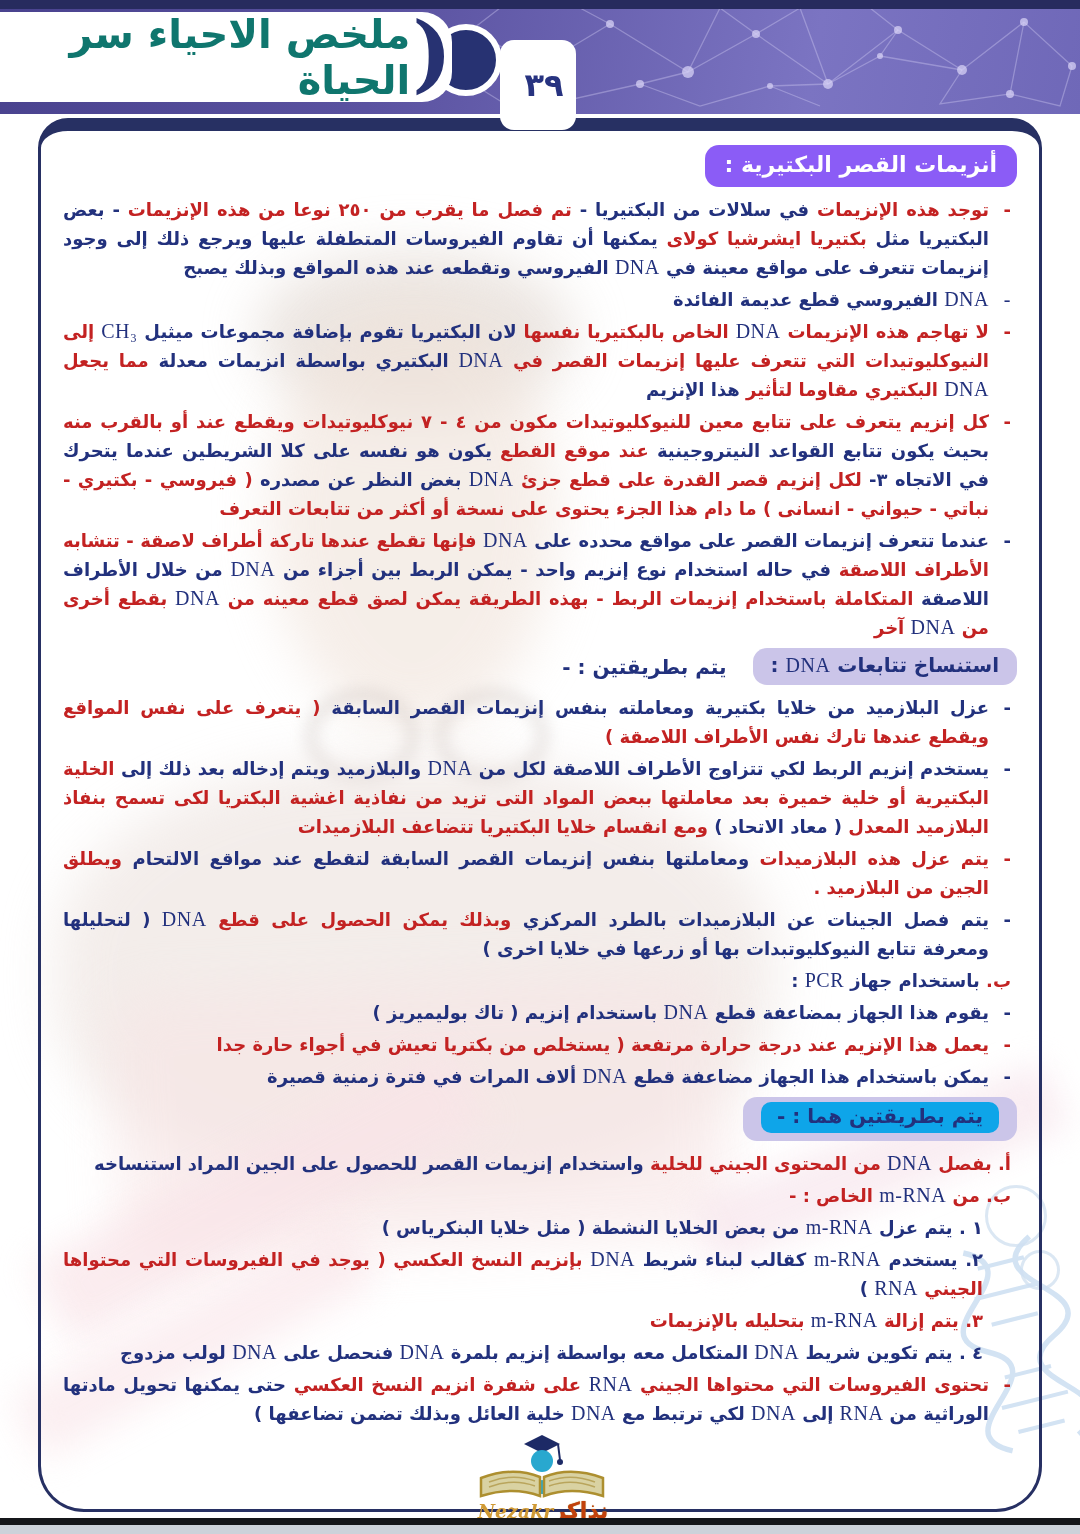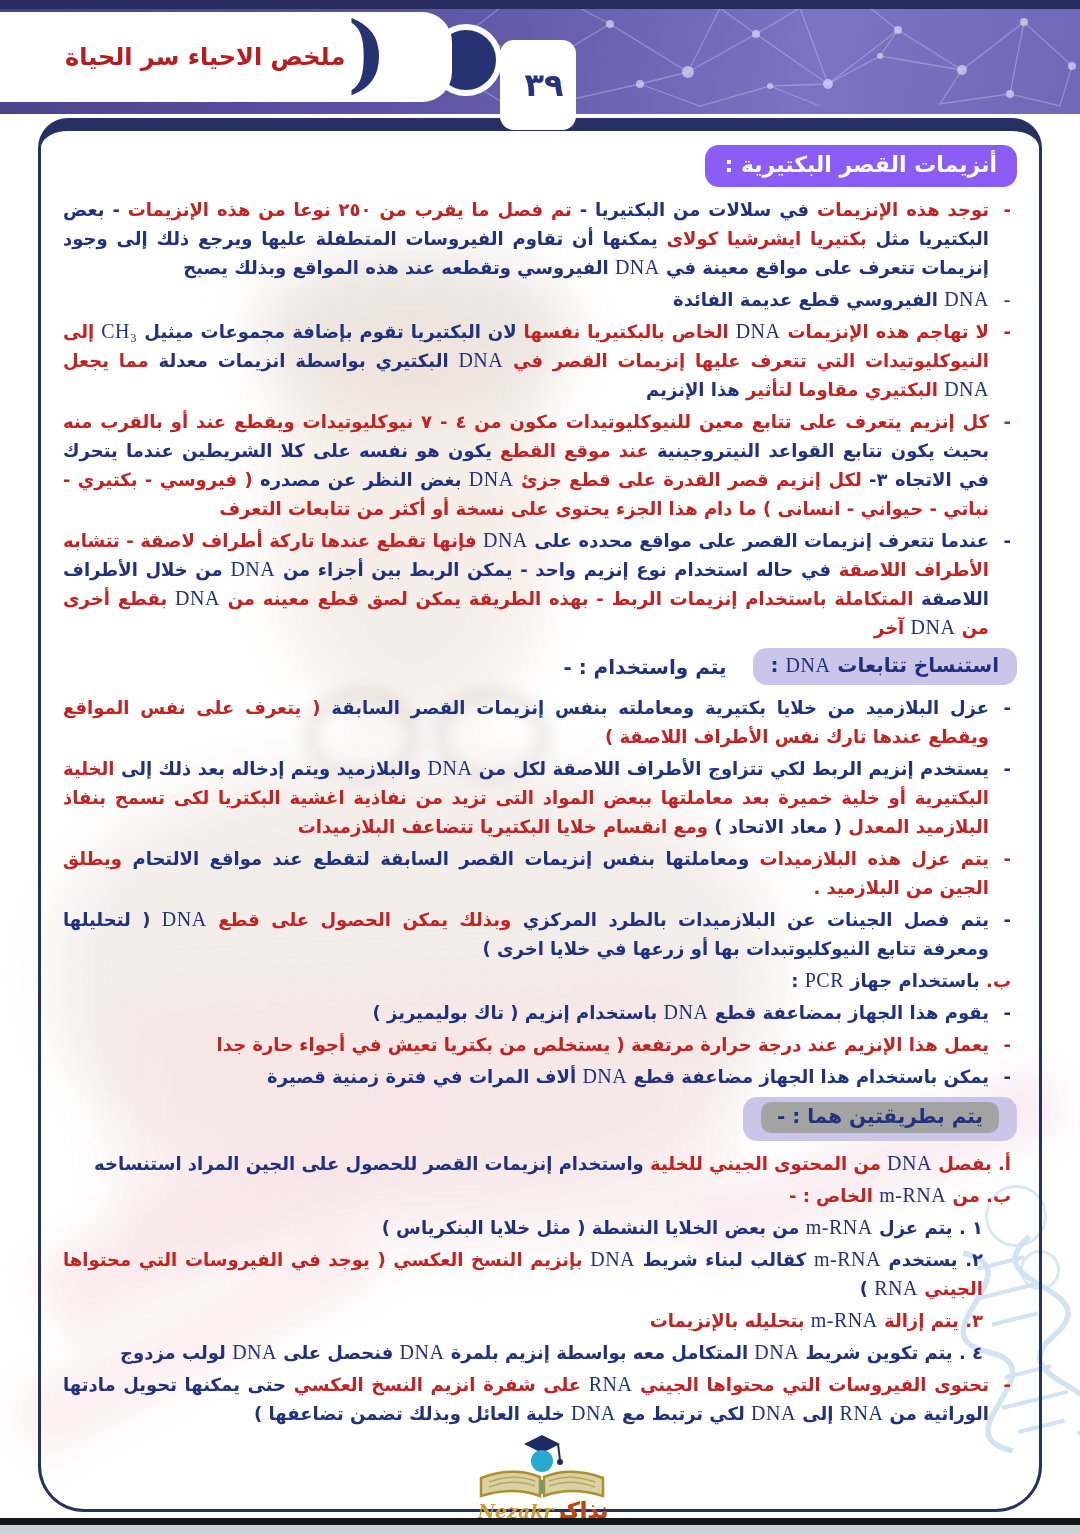--- a/index.html
+++ b/index.html
@@ -12,21 +12,21 @@
     background:linear-gradient(100deg,#49428e 0%,#5a52a0 35%,#7b74c2 75%,#6f68b8 100%);}
   .banner-topstrip{position:absolute;left:0;top:0;width:100%;height:9px;background:#272b5e;}
   .net{position:absolute;left:0;top:6px;width:1080px;height:108px;}
   .title-circle{position:absolute;left:430px;top:24px;width:60px;height:60px;border-radius:50%;
     background:#273272;border:6px solid #ffffff;z-index:1;}
   .title-box{position:absolute;left:0;top:12px;width:452px;height:90px;background:#ffffff;
     border-radius:0 30px 30px 0;display:flex;direction:rtl;align-items:center;
     justify-content:center;z-index:2;}
   .paren{font-family:"DejaVu Serif",serif;font-weight:bold;color:#273272;
     font-size:84px;line-height:50px;margin-left:2px;transform:translateY(-4px);}
-  .title-box h1{margin:0;font-size:24px;font-weight:bold;color:#b91c1c;letter-spacing:-1px;}
+  .title-box h1{margin:0;font-size:40px;font-weight:bold;color:#0f766e;letter-spacing:-1px;}
   .page-tab{position:absolute;left:500px;top:40px;width:76px;height:90px;background:#ffffff;
     border-radius:14px;z-index:4;display:flex;align-items:center;justify-content:center;}
   .page-tab span{font-size:32px;font-weight:bold;color:#273380;margin-left:12px;}
 
   
   .wm{position:absolute;z-index:0;}
   .blur{filter:blur(26px);}
   .wm-hair{left:255px;top:250px;width:320px;height:170px;background:#ddd2ca;border-radius:50%;opacity:.55;}
   .wm-face{left:268px;top:300px;width:290px;height:430px;background:#f0e3da;border-radius:50%;opacity:.6;}
   .wm-glass{filter:blur(8px);opacity:.35;border:10px solid #b4a7a1;border-radius:50%;
@@ -62,21 +62,21 @@
 
   .c-blue{color:#22317d;}
   .c-red{color:#c32222;}
   .c-dna{color:#22317d;font-family:"Liberation Serif","DejaVu Serif",serif;font-weight:400;
     font-size:20px;letter-spacing:.5px;direction:ltr;unicode-bidi:embed;}
 
   .hrow{display:flex;direction:rtl;align-items:center;gap:26px;margin:6px 0 8px;}
   .pill{background:#cbc5e9;border-radius:14px;padding:5px 18px 8px;font-size:20px;font-weight:bold;
     color:#22317d;display:flex;align-items:center;gap:30px;}
   .tail{font-size:20px;font-weight:bold;color:#22317d;white-space:nowrap;}
-  .tailbox{background:#a3a3a3;border-radius:10px;padding:2px 16px 5px;font-size:20px;font-weight:bold;
+  .tailbox{background:#0ea5e9;border-radius:10px;padding:2px 16px 5px;font-size:20px;font-weight:bold;
     color:#22317d;white-space:nowrap;}
 
   
   .logo{position:absolute;left:468px;top:1428px;width:148px;z-index:3;text-align:center;}
   .logo-text{display:flex;direction:rtl;justify-content:center;align-items:baseline;margin-top:-8px;}
   .logo-ar{color:#c2410c;font-weight:bold;font-size:22px;text-shadow:0 0 1px #a87a20;}
   .logo-en{color:#d09a35;font-style:italic;font-weight:bold;font-size:19px;
     font-family:"DejaVu Serif",serif;margin-left:2px;}
 
   
@@ -156,21 +156,21 @@
       <div class="badge1-wrap"><span class="badge1">أنزيمات القصر البكتيرية :</span></div>
       <div class="para dash"><span class="dash-mark c-red">-</span><span class="c-red">توجد هذه الإنزيمات </span><span class="c-blue">في سلالات من البكتيريا - </span><span class="c-red">تم فصل ما يقرب من ٢٥٠ نوعا من هذه الإنزيمات</span><span class="c-blue"> - بعض البكتيريا مثل </span><span class="c-red">بكتيريا ايشرشيا كولاى </span><span class="c-blue">يمكنها أن تقاوم الفيروسات المتطفلة عليها ويرجع ذلك إلى وجود إنزيمات تتعرف على مواقع معينة في </span><span class="c-dna">DNA</span><span class="c-blue"> الفيروسي وتقطعه عند هذه المواقع وبذلك يصبح</span></div>
       <div class="para dash"><span class="dash-mark c-dna">-</span><span class="c-dna">DNA</span><span class="c-blue"> الفيروسي قطع عديمة الفائدة</span></div>
       <div class="para dash"><span class="dash-mark c-red">-</span><span class="c-red">لا تهاجم هذه الإنزيمات </span><span class="c-dna">DNA</span><span class="c-red"> الخاص بالبكتيريا نفسها </span><span class="c-blue">لان البكتيريا تقوم بإضافة مجموعات ميثيل </span><span class="c-dna">CH₃</span><span class="c-red"> إلى النيوكليوتيدات التي تتعرف عليها إنزيمات القصر في </span><span class="c-dna">DNA</span><span class="c-blue"> البكتيري بواسطة انزيمات معدلة </span><span class="c-red">مما يجعل </span><span class="c-dna">DNA</span><span class="c-red"> البكتيري مقاوما لتأثير </span><span class="c-blue">هذا الإنزيم</span></div>
       <div class="para dash"><span class="dash-mark c-red">-</span><span class="c-red">كل إنزيم يتعرف على تتابع معين للنيوكليوتيدات مكون من ٤ - ٧ نيوكليوتيدات ويقطع عند أو بالقرب منه </span><span class="c-blue">بحيث يكون تتابع القواعد النيتروجينية </span><span class="c-red">عند موقع القطع </span><span class="c-blue">يكون هو نفسه على كلا الشريطين عندما يتحرك في الاتجاه ٣- </span><span class="c-red">لكل إنزيم قصر القدرة على قطع جزئ </span><span class="c-dna">DNA</span><span class="c-blue"> بغض النظر عن مصدره </span><span class="c-red">( فيروسي - بكتيري - نباتي - حيواني - انسانى )   ما دام هذا الجزء يحتوى على نسخة أو أكثر من تتابعات التعرف</span></div>
       <div class="para dash"><span class="dash-mark c-blue">-</span><span class="c-blue">عندما تتعرف إنزيمات القصر على مواقع محدده على </span><span class="c-dna">DNA</span><span class="c-red"> فإنها تقطع عندها تاركة أطراف لاصقة - تتشابه الأطراف اللاصقة </span><span class="c-blue">في حاله استخدام نوع إنزيم واحد - يمكن الربط بين أجزاء من </span><span class="c-dna">DNA</span><span class="c-blue"> من خلال الأطراف اللاصقة </span><span class="c-red">المتكاملة باستخدام إنزيمات الربط - بهذه الطريقة يمكن لصق قطع معينه من </span><span class="c-dna">DNA</span><span class="c-red"> بقطع أخرى من </span><span class="c-dna">DNA</span><span class="c-red"> آخر</span></div>
       <div class="hrow">
         <span class="pill">
           <span><span class="c-blue">استنساخ تتابعات </span><span class="c-dna">DNA</span><span class="c-blue"> :</span></span>
         </span>
-        <span class="tail">يتم واستخدام : -</span>
+        <span class="tail">يتم بطريقتين : -</span>
       </div>
       <div class="para dash"><span class="dash-mark c-blue">-</span><span class="c-blue">عزل البلازميد من خلايا بكتيرية ومعاملته بنفس إنزيمات القصر السابقة </span><span class="c-red">( يتعرف على نفس المواقع ويقطع عندها تارك نفس الأطراف اللاصقة )</span></div>
       <div class="para dash"><span class="dash-mark c-blue">-</span><span class="c-blue">يستخدم إنزيم الربط لكي تتزاوج الأطراف اللاصقة لكل من </span><span class="c-dna">DNA</span><span class="c-blue"> والبلازميد ويتم إدخاله بعد ذلك إلى </span><span class="c-red">الخلية البكتيرية أو خلية خميرة بعد معاملتها ببعض المواد التى تزيد من نفاذية اغشية البكتريا لكى تسمح بنفاذ البلازميد المعدل </span><span class="c-blue">( معاد الاتحاد ) </span><span class="c-red">ومع انقسام خلايا البكتيريا تتضاعف البلازميدات</span></div>
       <div class="para dash"><span class="dash-mark c-red">-</span><span class="c-red">يتم عزل هذه البلازميدات </span><span class="c-blue">ومعاملتها بنفس إنزيمات القصر السابقة لتقطع عند مواقع الالتحام </span><span class="c-red">ويطلق الجين من البلازميد .</span></div>
       <div class="para dash"><span class="dash-mark c-blue">-</span><span class="c-blue">يتم فصل الجينات عن البلازميدات بالطرد المركزي </span><span class="c-red">وبذلك يمكن الحصول على قطع </span><span class="c-dna">DNA</span><span class="c-blue"> ( لتحليلها ومعرفة تتابع النيوكليوتبدات بها أو زرعها في خلايا اخرى )</span></div>
       <div class="para letter"><span class="c-red">ب. </span><span class="c-blue">باستخدام جهاز </span><span class="c-dna">PCR</span><span class="c-blue"> :</span></div>
       <div class="para dash"><span class="dash-mark c-blue">-</span><span class="c-blue">يقوم هذا الجهاز بمضاعفة قطع </span><span class="c-dna">DNA</span><span class="c-blue"> باستخدام إنزيم ( تاك بوليميريز )</span></div>
       <div class="para dash"><span class="dash-mark c-red">-</span><span class="c-red">يعمل هذا الإنزيم عند درجة حرارة مرتفعة ( يستخلص من بكتريا تعيش في أجواء حارة جدا</span></div>
       <div class="para dash"><span class="dash-mark c-blue">-</span><span class="c-blue">يمكن باستخدام هذا الجهاز مضاعفة قطع </span><span class="c-dna">DNA</span><span class="c-blue"> ألاف المرات في فترة زمنية قصيرة</span></div>
       <div class="hrow">

